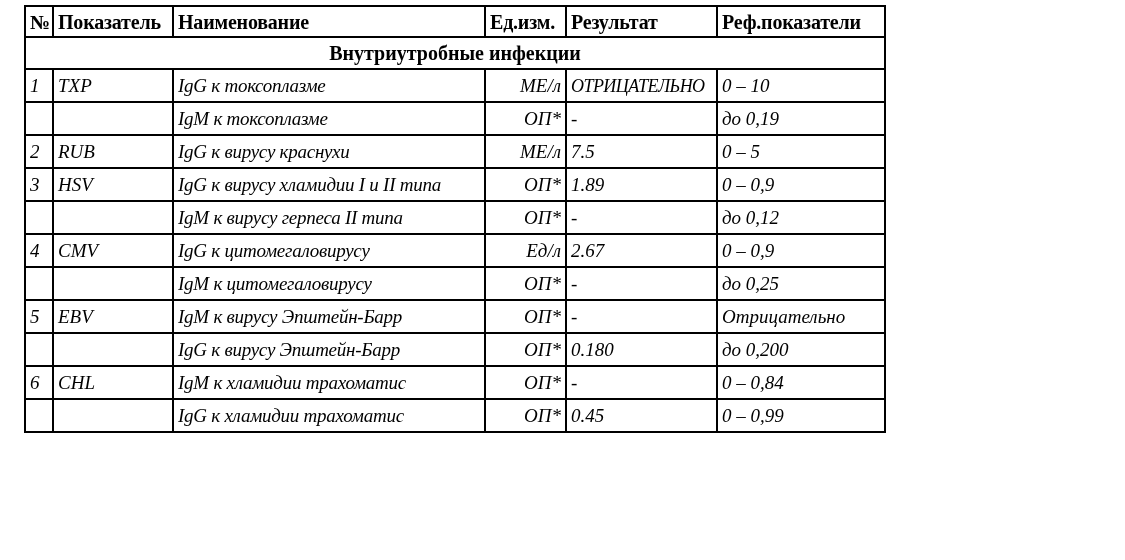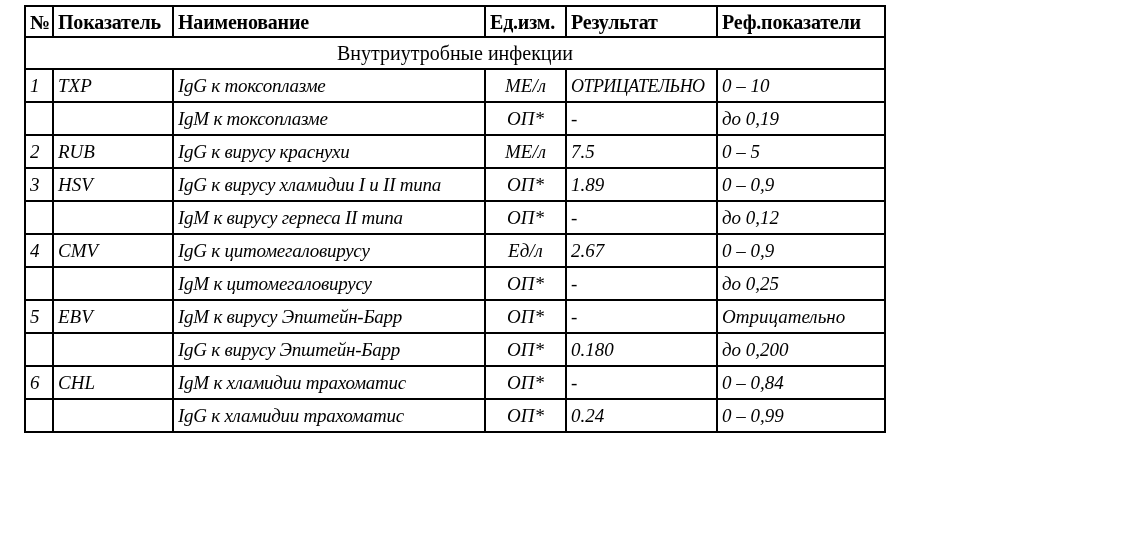--- a/index.html
+++ b/index.html
@@ -65,42 +65,42 @@
   }
   tr.header-row th.th-num {
     padding: 0 1px;
     text-align: center;
     letter-spacing: -1px;
   }
 
   
   tr.section-row td {
     height: 30px;
-    font-weight: normal;
+    font-weight: bold;
     font-style: normal;
     font-size: 20px;
     line-height: 1;
     text-align: center;
   }
 
   
   tr.data-row td {
     height: 31px;
     font-style: italic;
     font-weight: normal;
     font-size: 19px;
     line-height: 1;
     text-align: left;
   }
   tr.data-row td.cell-num {
     padding: 0 3px;
     text-align: left;
   }
   tr.data-row td.cell-unit {
-    text-align: center;
+    text-align: right;
   }
   
   tr.data-row td.cell-name {
     letter-spacing: -0.25px;
   }
   
   tr.data-row td.cell-result.tight {
     padding: 0 1px;
     letter-spacing: -0.55px;
     font-size: 18px;
@@ -220,19 +220,19 @@
           <td class="cell-name">IgM к хламидии трахоматис</td>
           <td class="cell-unit">ОП*</td>
           <td class="cell-result">-</td>
           <td class="cell-ref">0 – 0,84</td>
         </tr>
         <tr class="data-row">
           <td class="cell-num"></td>
           <td class="cell-code"></td>
           <td class="cell-name">IgG к хламидии трахоматис</td>
           <td class="cell-unit">ОП*</td>
-          <td class="cell-result">0.24</td>
+          <td class="cell-result">0.45</td>
           <td class="cell-ref">0 – 0,99</td>
         </tr>
       </tbody>
   </table>
 
 </div>
 
 </body></html>

